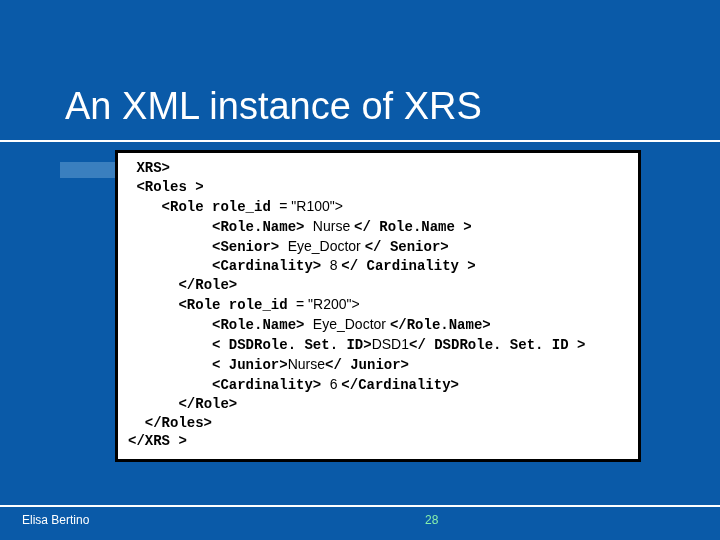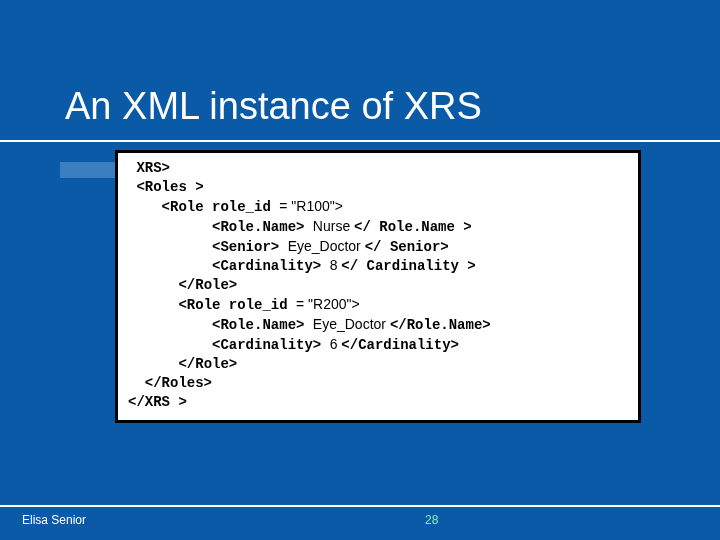--- a/index.html
+++ b/index.html
@@ -90,23 +90,25 @@
   <div class="code-box">
     <div>&nbsp;<span>XRS&gt;</span></div>
     <div>&nbsp;<span>&lt;Roles &gt;</span></div>
     <div>&nbsp;&nbsp;&nbsp;&nbsp;<span>&lt;Role role_id </span><span class="nv">= "R100"&gt;</span></div>
     <div>&nbsp;&nbsp;&nbsp;&nbsp;&nbsp;&nbsp;&nbsp;&nbsp;&nbsp;&nbsp;<span>&lt;Role.Name&gt; </span><span class="nv">Nurse </span><span>&lt;/ Role.Name &gt;</span></div>
     <div>&nbsp;&nbsp;&nbsp;&nbsp;&nbsp;&nbsp;&nbsp;&nbsp;&nbsp;&nbsp;<span>&lt;Senior&gt; </span><span class="nv">Eye_Doctor </span><span>&lt;/ Senior&gt;</span></div>
     <div>&nbsp;&nbsp;&nbsp;&nbsp;&nbsp;&nbsp;&nbsp;&nbsp;&nbsp;&nbsp;<span>&lt;Cardinality&gt; </span><span class="nv">8 </span><span>&lt;/ Cardinality &gt;</span></div>
     <div>&nbsp;&nbsp;&nbsp;&nbsp;&nbsp;&nbsp;<span>&lt;/Role&gt;</span></div>
     <div>&nbsp;&nbsp;&nbsp;&nbsp;&nbsp;&nbsp;<span>&lt;Role role_id </span><span class="nv">= "R200"&gt;</span></div>
     <div>&nbsp;&nbsp;&nbsp;&nbsp;&nbsp;&nbsp;&nbsp;&nbsp;&nbsp;&nbsp;<span>&lt;Role.Name&gt; </span><span class="nv">Eye_Doctor </span><span>&lt;/Role.Name&gt;</span></div>
+    <div>&nbsp;&nbsp;&nbsp;&nbsp;&nbsp;&nbsp;&nbsp;&nbsp;&nbsp;&nbsp;<span>&lt; DSDRole. Set. ID&gt;</span><span class="nv">DSD1</span><span>&lt;/ DSDRole. Set. ID &gt;</span></div>
+    <div>&nbsp;&nbsp;&nbsp;&nbsp;&nbsp;&nbsp;&nbsp;&nbsp;&nbsp;&nbsp;<span>&lt; Junior&gt;</span><span class="nv">Nurse</span><span>&lt;/ Junior&gt;</span></div>
     <div>&nbsp;&nbsp;&nbsp;&nbsp;&nbsp;&nbsp;&nbsp;&nbsp;&nbsp;&nbsp;<span>&lt;Cardinality&gt; </span><span class="nv">6 </span><span>&lt;/Cardinality&gt;</span></div>
     <div>&nbsp;&nbsp;&nbsp;&nbsp;&nbsp;&nbsp;<span>&lt;/Role&gt;</span></div>
     <div>&nbsp;&nbsp;<span>&lt;/Roles&gt;</span></div>
     <div><span>&lt;/XRS &gt;</span></div>
   </div>
 
   <div class="bottom-line"></div>
-  <div class="author">Elisa Senior</div>
+  <div class="author">Elisa Bertino</div>
   <div class="pagenum">28</div>
 
 </div>
 
 </body></html>

